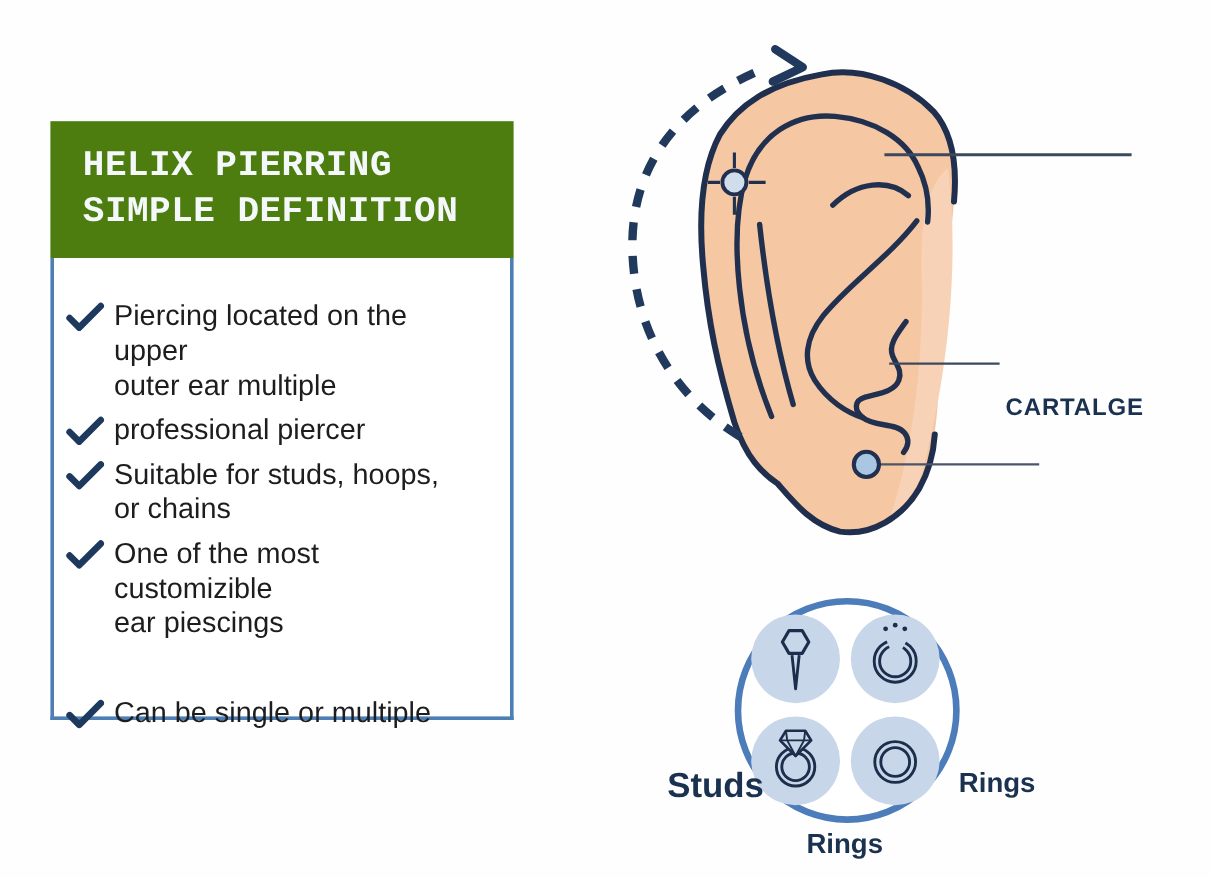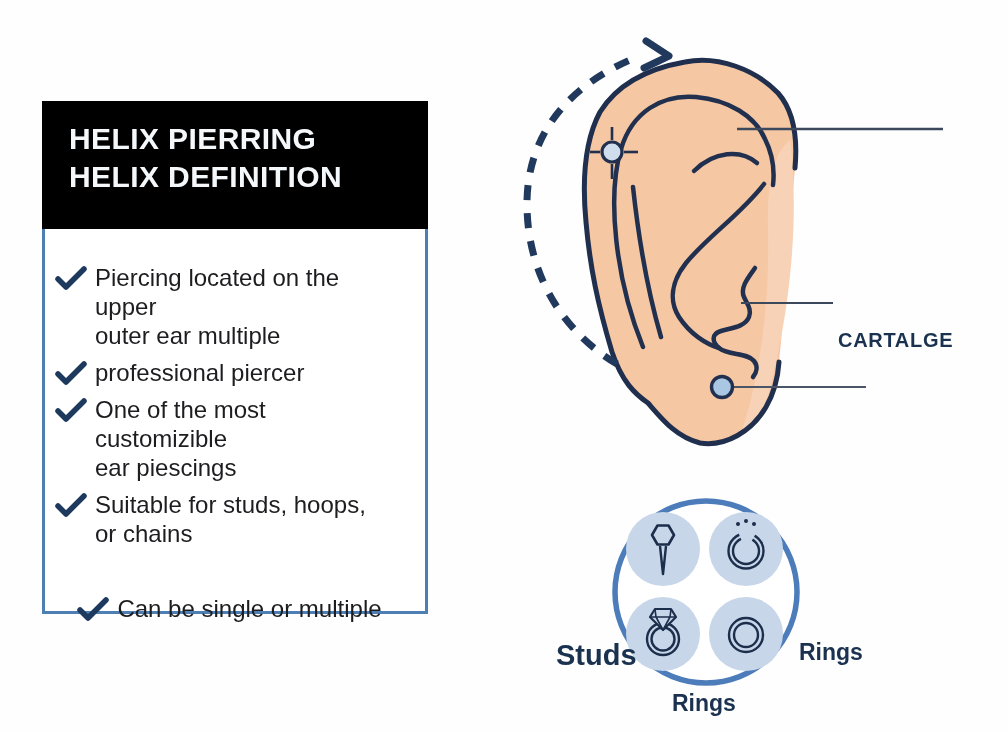--- a/index.html
+++ b/index.html
@@ -3,33 +3,34 @@
 <meta charset="utf-8">
 <style>
   html,body { margin:0; padding:0; background:#ffffff; }
   body { width:1008px; height:732px; position:relative; overflow:hidden;
          font-family:"Liberation Sans", sans-serif; }
   .canvas { position:absolute; left:0; top:0; width:1008px; height:732px; background:#fefefe; }
 
   
   .card { position:absolute; left:42px; top:101px; width:386px; }
   .card-header {
-    background:#000000; color:#f5f8fb; height:128px; box-sizing:border-box;
+    background:#4d7c0f; color:#f5f8fb; height:114px; box-sizing:border-box;
     padding:19px 8px 0 27px; font-weight:bold; font-size:30px; line-height:38px;
     letter-spacing:0.4px;
+    font-family:Liberation Mono, monospace;
   }
   .card-body {
     box-sizing:border-box; border:3px solid #4d7fb5; border-top:none; background:#ffffff;
     margin:0; padding:34px 21px 0 10px; list-style:none; height:385px;
   }
   .card-body li {
     display:flex; align-items:flex-start; gap:8px; margin:0 0 8px 0;
     font-size:24px; line-height:29px; color:#1d1d20;
   }
-  .card-body li.spaced { margin-top:46px;justify-content:center; }
+  .card-body li.spaced { margin-top:46px; }
   .check { width:32px; height:26px; flex:none; margin-top:2px; }
   .item-text span { display:block; }
 
   
   .ear-svg   { position:absolute; left:480px; top:10px;  width:528px; height:490px; }
   .jewel-svg { position:absolute; left:600px; top:483px; width:220px; height:218px; }
 
   
   .lbl { position:absolute; font-weight:bold; color:#1a3150; white-space:nowrap; }
   .lbl-helix   { left:814px; top:103px; width:132px; text-align:center; font-size:20px; letter-spacing:0.7px; }
@@ -39,21 +40,21 @@
   .lbl-rings-b { left:672px; top:690px; font-size:23px; }
 </style>
 </head>
 <body>
 
 <div class="canvas">
 
   <section class="card">
     <header class="card-header">
       <div>HELIX PIERRING</div>
-      <div>HELIX DEFINITION</div>
+      <div>SIMPLE DEFINITION</div>
     </header>
     <ul class="card-body">
       <li>
         <svg class="check" viewBox="0 0 32 26">
           <path d="M3 14 L11 22 L29 4" fill="none" stroke="#1d3a5e" stroke-width="5.5" stroke-linecap="round" stroke-linejoin="round"></path>
         </svg>
         <div class="item-text">
           <span>Piercing located on the upper</span>
           <span>outer ear multiple</span>
         </div>
@@ -64,31 +65,31 @@
         </svg>
         <div class="item-text">
           <span>professional piercer</span>
         </div>
       </li>
       <li>
         <svg class="check" viewBox="0 0 32 26">
           <path d="M3 14 L11 22 L29 4" fill="none" stroke="#1d3a5e" stroke-width="5.5" stroke-linecap="round" stroke-linejoin="round"></path>
         </svg>
         <div class="item-text">
-          <span>One of the most customizible</span>
-          <span>ear piescings</span>
+          <span>Suitable for studs, hoops,</span>
+          <span>or chains</span>
         </div>
       </li>
       <li>
         <svg class="check" viewBox="0 0 32 26">
           <path d="M3 14 L11 22 L29 4" fill="none" stroke="#1d3a5e" stroke-width="5.5" stroke-linecap="round" stroke-linejoin="round"></path>
         </svg>
         <div class="item-text">
-          <span>Suitable for studs, hoops,</span>
-          <span>or chains</span>
+          <span>One of the most customizible</span>
+          <span>ear piescings</span>
         </div>
       </li>
       <li class="spaced">
         <svg class="check" viewBox="0 0 32 26">
           <path d="M3 14 L11 22 L29 4" fill="none" stroke="#1d3a5e" stroke-width="5.5" stroke-linecap="round" stroke-linejoin="round"></path>
         </svg>
         <div class="item-text">
           <span>Can be single or multiple</span>
         </div>
       </li>

